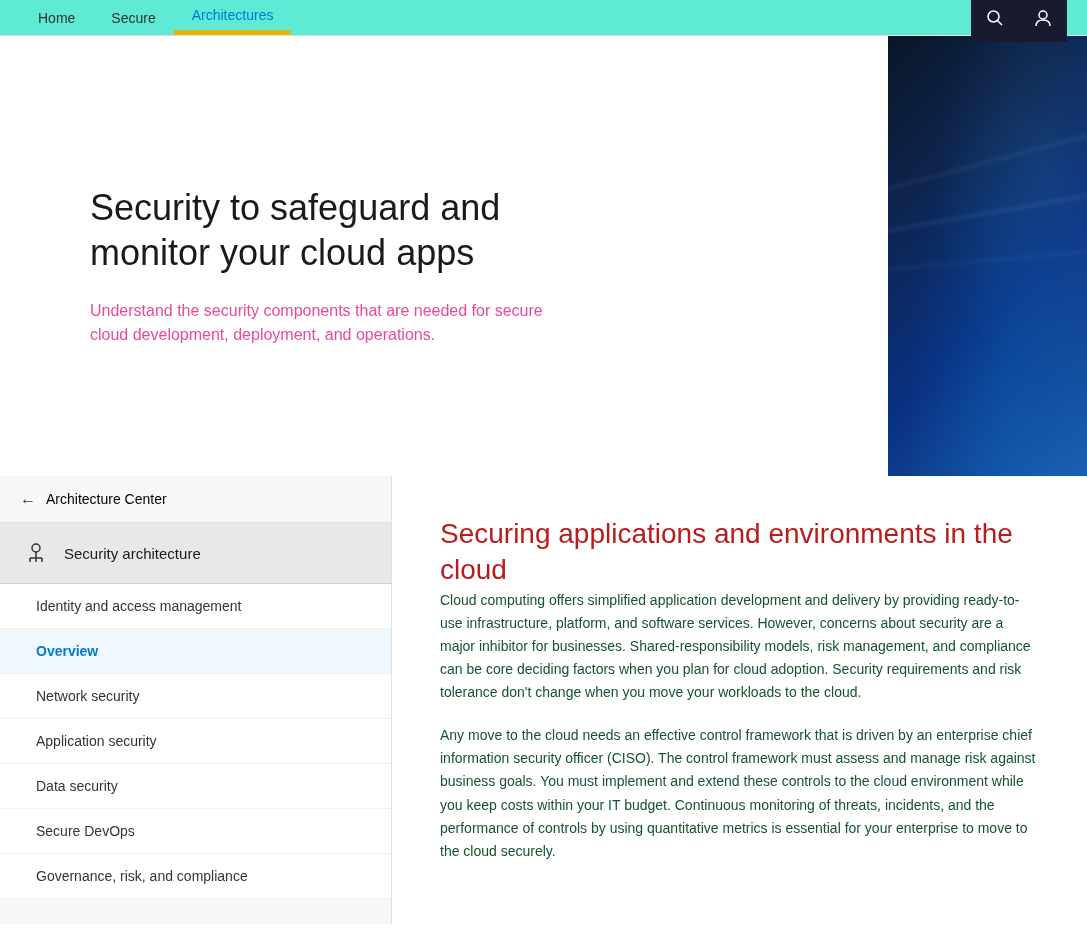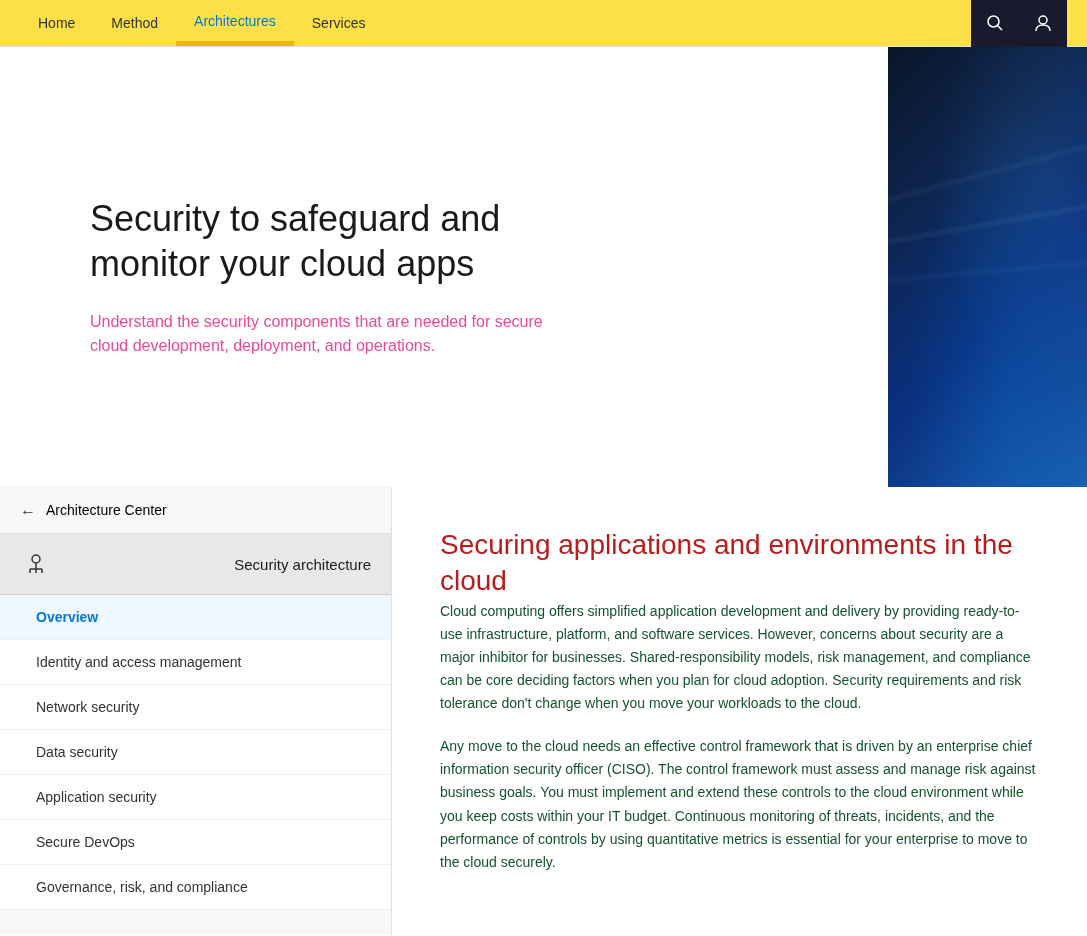--- a/index.html
+++ b/index.html
@@ -2,22 +2,22 @@
 <html><head>
   <meta charset="utf-8">
   <style>
     * { margin: 0; padding: 0; box-sizing: border-box; }
     body { font-family: 'Segoe UI', Arial, sans-serif; background: #fff; color: #333; width: 1087px; min-height: 936px; overflow-x: hidden; }
 
     
     .nav-bar {
       display: flex;
       align-items: center;
-      height: 47px;
-      background: #fde047;
+      height: 36px;
+      background: #5eead4;
       border-bottom: 1px solid #e0e0e0;
       padding: 0 20px;
       position: relative;
       z-index: 10;
     }
     .nav-bar a {
       text-decoration: none;
       color: #333;
       font-size: 14px;
       padding: 0 18px;
@@ -132,21 +132,20 @@
       color: #000000;
     }
 
     .sidebar-section-active {
       display: flex;
       align-items: center;
       padding: 14px 20px;
       background: #e8e8e8;
       border-bottom: 1px solid #d0d0d0;
       cursor: pointer;
-      justify-content: space-between;
     }
     .sidebar-section-icon {
       width: 32px;
       height: 32px;
       margin-right: 12px;
       display: flex;
       align-items: center;
       justify-content: center;
       flex-shrink: 0;
     }
@@ -191,23 +190,22 @@
       line-height: 1.65;
       margin-bottom: 20px;
       max-width: 650px;
     }
   </style>
 </head>
 <body>
 
 <nav class="nav-bar">
   <a>Home</a>
-  <a>Method</a>
+  <a>Secure</a>
   <a class="active">Architectures</a>
-  <a>Services</a>
   <div class="nav-right">
     <button class="nav-icon-btn">
       <svg width="18" height="18" viewBox="0 0 18 18">
         <circle cx="7.5" cy="7.5" r="5.5" stroke="#fff" stroke-width="1.5" fill="none"></circle>
         <line x1="11.5" y1="11.5" x2="16" y2="16" stroke="#fff" stroke-width="1.5"></line>
       </svg>
     </button>
     <button class="nav-icon-btn">
       <svg width="18" height="18" viewBox="0 0 18 18">
         <circle cx="9" cy="6" r="4" stroke="#fff" stroke-width="1.5" fill="none"></circle>
@@ -238,25 +236,25 @@
           <circle cx="13" cy="8" r="4" stroke="#333" stroke-width="1.5"></circle>
           <line x1="13" y1="12" x2="13" y2="22" stroke="#333" stroke-width="1.5"></line>
           <line x1="7" y1="18" x2="19" y2="18" stroke="#333" stroke-width="1.5"></line>
           <line x1="7" y1="18" x2="7" y2="22" stroke="#333" stroke-width="1.5"></line>
           <line x1="19" y1="18" x2="19" y2="22" stroke="#333" stroke-width="1.5"></line>
         </svg>
       </div>
       <span class="sidebar-section-label">Security architecture</span>
     </div>
     <nav class="sidebar-nav">
+      <a class="sidebar-nav-item">Identity and access management</a>
       <a class="sidebar-nav-item active">Overview</a>
-      <a class="sidebar-nav-item">Identity and access management</a>
       <a class="sidebar-nav-item">Network security</a>
+      <a class="sidebar-nav-item">Application security</a>
       <a class="sidebar-nav-item">Data security</a>
-      <a class="sidebar-nav-item">Application security</a>
       <a class="sidebar-nav-item">Secure DevOps</a>
       <a class="sidebar-nav-item">Governance, risk, and compliance</a>
     </nav>
   </aside>
 
   <main class="main-content">
     <h2 class="main-heading">Securing applications and environments in the cloud</h2>
     <p class="main-para">Cloud computing offers simplified application development and delivery by providing ready-to-use infrastructure, platform, and software services. However, concerns about security are a major inhibitor for businesses. Shared-responsibility models, risk management, and compliance can be core deciding factors when you plan for cloud adoption. Security requirements and risk tolerance don't change when you move your workloads to the cloud.</p>
     <p class="main-para">Any move to the cloud needs an effective control framework that is driven by an enterprise chief information security officer (CISO). The control framework must assess and manage risk against business goals. You must implement and extend these controls to the cloud environment while you keep costs within your IT budget. Continuous monitoring of threats, incidents, and the performance of controls by using quantitative metrics is essential for your enterprise to move to the cloud securely.</p>
   </main>

